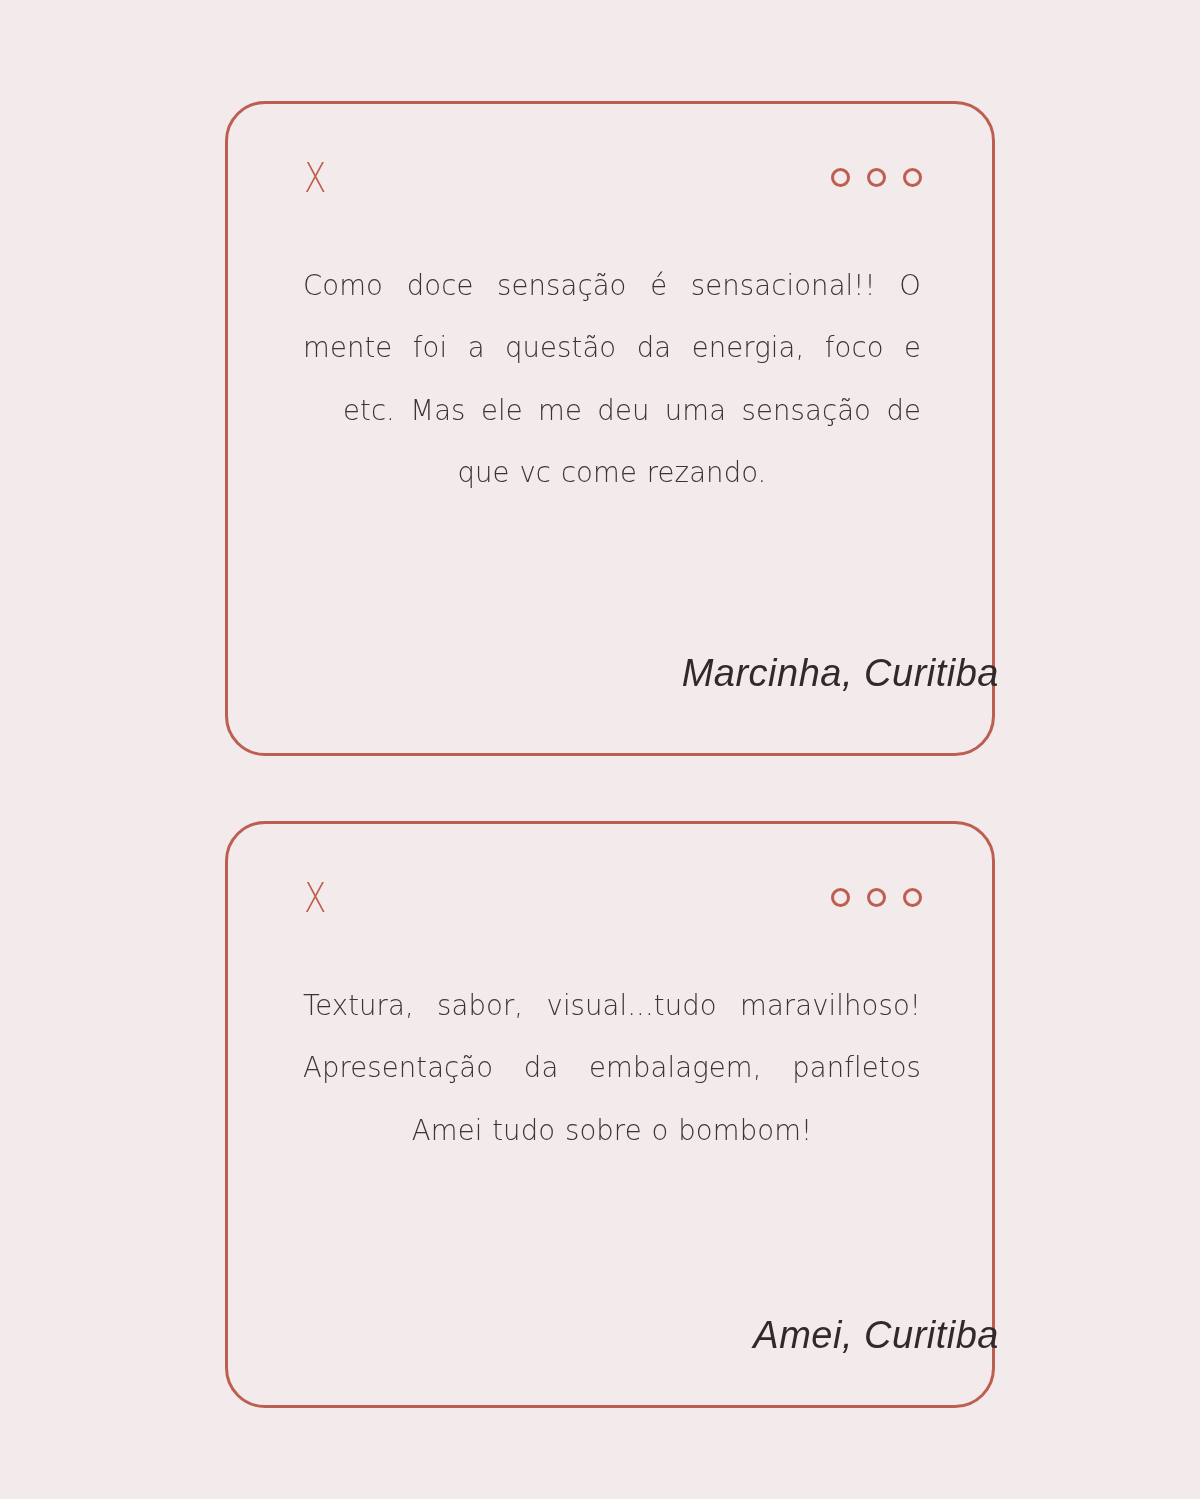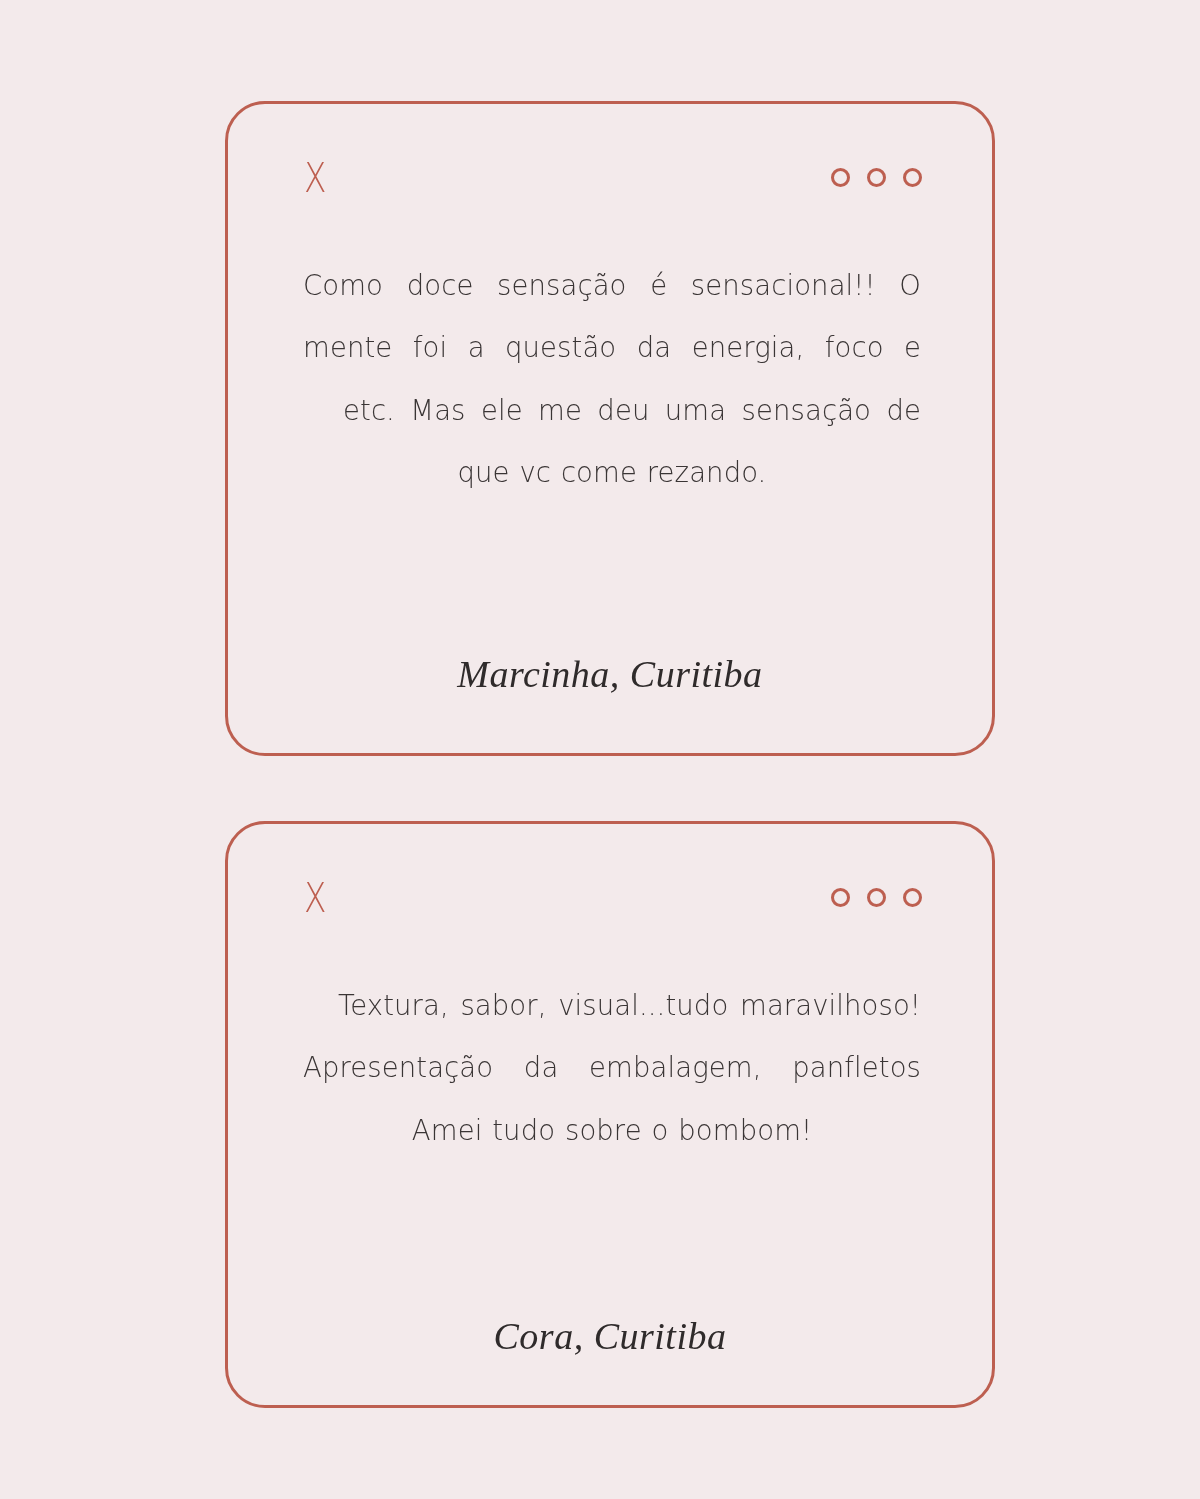--- a/index.html
+++ b/index.html
@@ -69,26 +69,27 @@
     word-spacing: 1px;
   }
   .card-1 .body-text { top: 150px; }
   .card-2 .body-text { top: 870px; }
   .card-2 .body-text { top: 150px; }
 
   .signature {
     position: absolute;
     left: 0;
     width: 100%;
-    text-align: center;
-    font-family: Liberation Serif, serif;
+    text-align: right;
+    font-family: Liberation Sans, sans-serif;
     font-style: italic;
     font-size: 38px;
     color: #2f2b2b;
     letter-spacing: 0.5px;
+    padding-left: 7px;
   }
   .card-1 .signature { top: 548px; }
   .card-2 .signature { top: 490px; }
 </style>
 </head>
 <body>
 
 <div class="card card-1">
   <span class="close-x">X</span>
   <div class="dots">
@@ -106,18 +107,18 @@
 </div>
 
 <div class="card card-2">
   <span class="close-x">X</span>
   <div class="dots">
     <span class="dot"></span>
     <span class="dot"></span>
     <span class="dot"></span>
   </div>
   <div class="body-text">
-    <span style="display: block; text-align: justify; text-align-last: justify; margin-left: 35px;">Textura, sabor, visual...tudo maravilhoso!</span>
+    <span style="display: block; text-align: justify; text-align-last: justify;">Textura, sabor, visual...tudo maravilhoso!</span>
     <span style="display: block; text-align: justify; text-align-last: justify;">Apresentação da embalagem, panfletos</span>
     <span style="display: block; text-align: center; text-align-last: center;">Amei tudo sobre o bombom!</span>
   </div>
-  <div class="signature">Cora, Curitiba</div>
+  <div class="signature">Amei, Curitiba</div>
 </div>
 
 </body></html>

